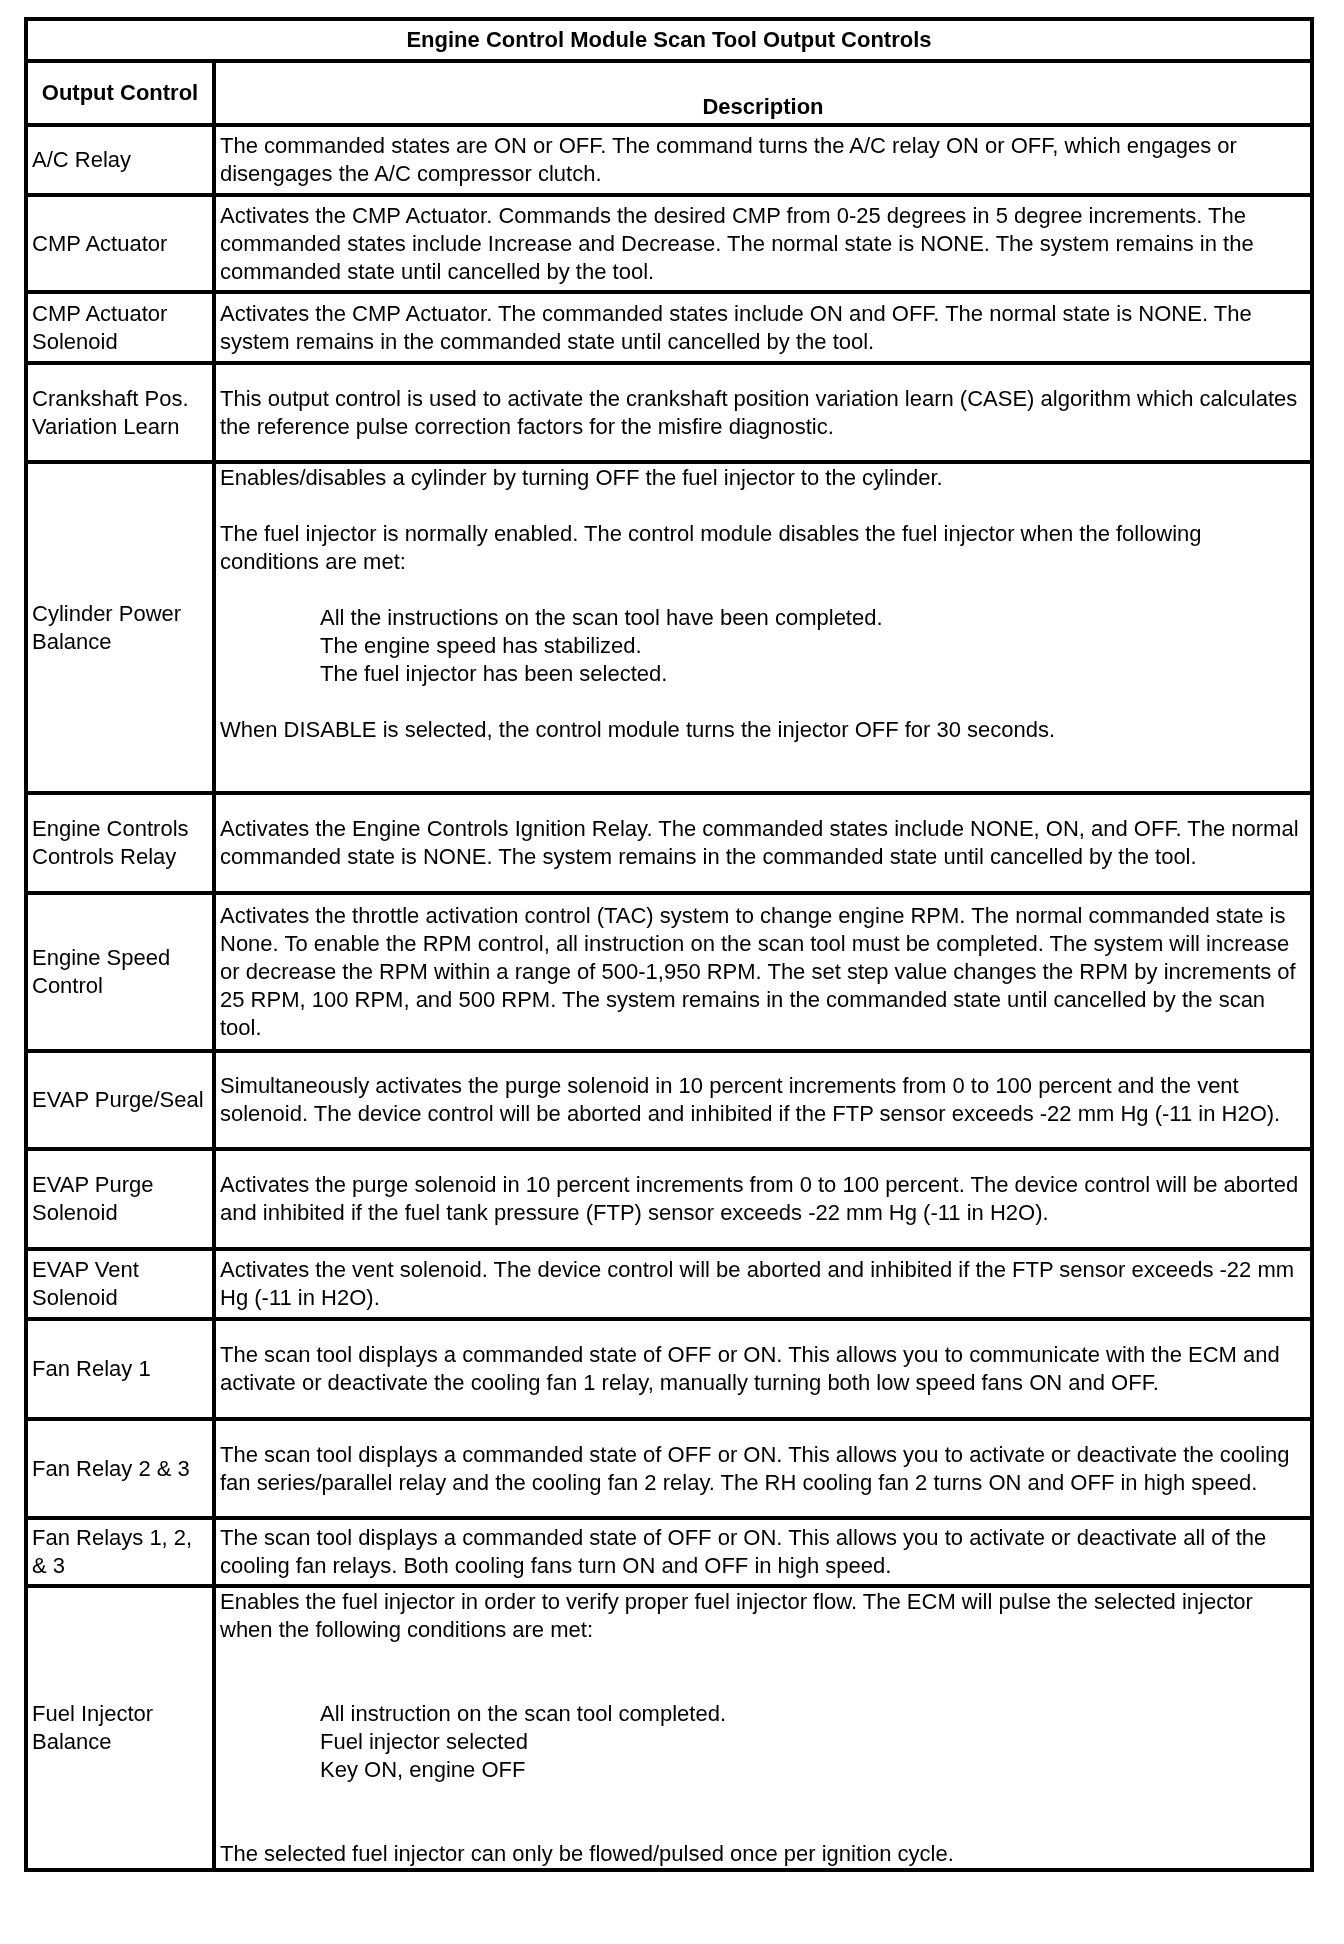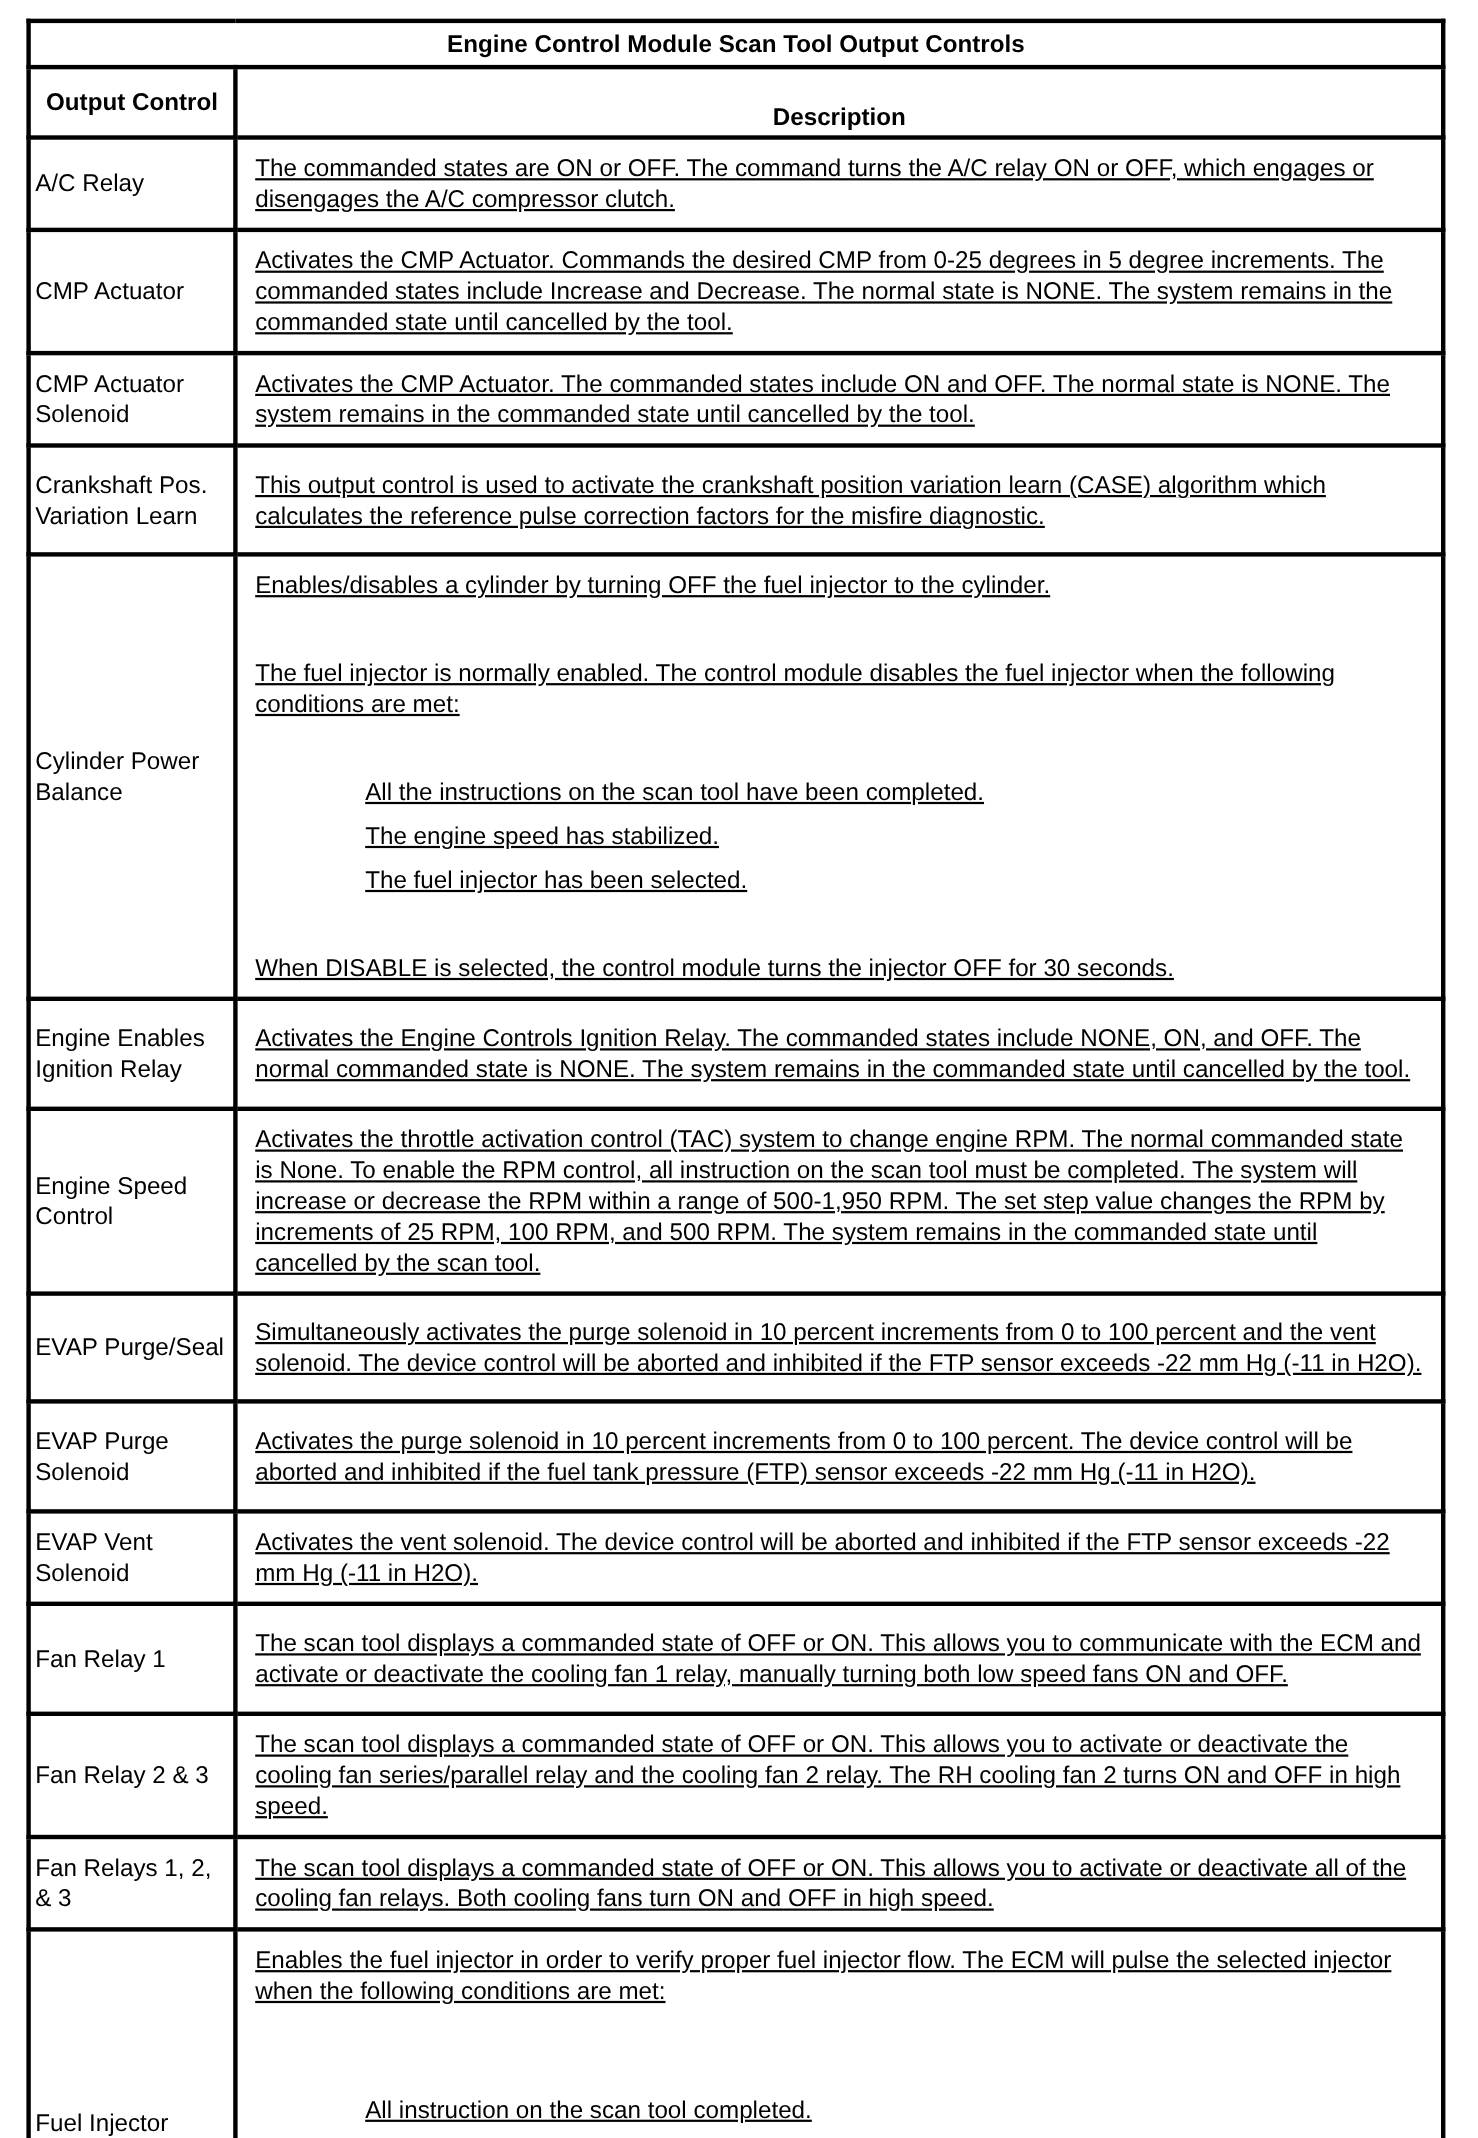--- a/index.html
+++ b/index.html
@@ -10,21 +10,21 @@
     border-collapse: collapse; table-layout: fixed;
     border: 4px solid #000;
     font-size: 22px; line-height: 28px;
   }
   table.doc td, table.doc th { border: 4px solid #000; vertical-align: middle; padding: 0 4px; }
   table.doc th.title { height: 38px; font-weight: bold; }
   table.doc th.col-oc { width: 180px; font-weight: bold; text-align: center; height: 60px; line-height: 28px; }
   table.doc th.col-desc { font-weight: bold; text-align: center; vertical-align: bottom; padding-bottom: 2px; }
   td.ctrl { padding-left: 3px; }
   td.desc { padding-left: 4px; }
-  .para { margin: 12px; text-decoration: underline; }
+  .para { margin: 0; }
   .gap { height: 28px; }
   .indent { padding-left: 100px; }
 </style>
 </head>
 <body>
 
 <table class="doc">
   <colgroup>
       <col style="width:188px">
       <col>
@@ -71,21 +71,21 @@
           <div class="para">The fuel injector is normally enabled. The control module disables the fuel injector when the following conditions are met:</div>
           <div class="gap"></div>
           <div class="para indent">All the instructions on the scan tool have been completed.</div>
           <div class="para indent">The engine speed has stabilized.</div>
           <div class="para indent">The fuel injector has been selected.</div>
           <div class="gap"></div>
           <div class="para">When DISABLE is selected, the control module turns the injector OFF for 30 seconds.</div>
         </td>
       </tr>
       <tr style="height: 100px;">
-        <td class="ctrl">Engine Enables Ignition Relay</td>
+        <td class="ctrl">Engine Controls Controls Relay</td>
         <td class="desc">
           <div class="para">Activates the Engine Controls Ignition Relay. The commanded states include NONE, ON, and OFF. The normal commanded state is NONE. The system remains in the commanded state until cancelled by the tool.</div>
         </td>
       </tr>
       <tr style="height: 158px;">
         <td class="ctrl">Engine Speed Control</td>
         <td class="desc">
           <div class="para">Activates the throttle activation control (TAC) system to change engine RPM. The normal commanded state is None. To enable the RPM control, all instruction on the scan tool must be completed. The system will increase or decrease the RPM within a range of 500-1,950 RPM. The set step value changes the RPM by increments of 25 RPM, 100 RPM, and 500 RPM. The system remains in the commanded state until cancelled by the scan tool.</div>
         </td>
       </tr>

